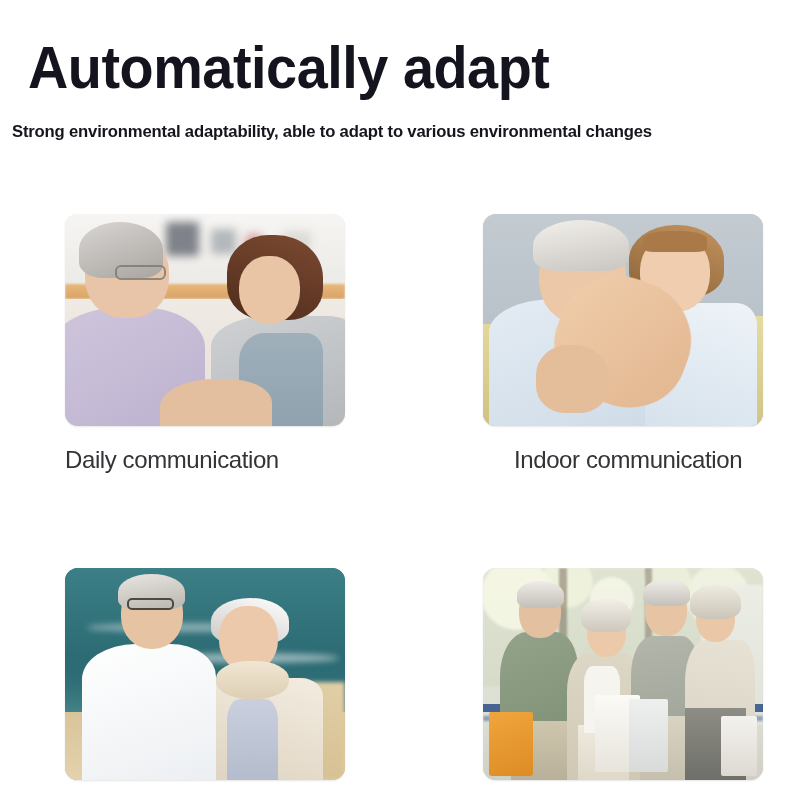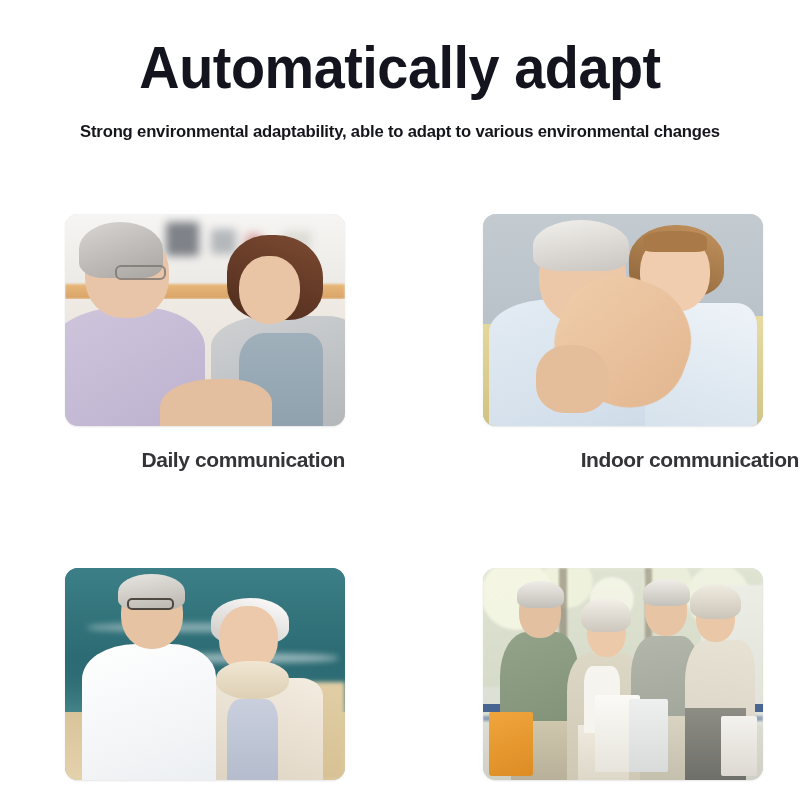--- a/index.html
+++ b/index.html
@@ -7,21 +7,21 @@
   body {
     background:#ffffff;
     font-family:"Liberation Sans", sans-serif;
     -webkit-font-smoothing:antialiased;
     overflow:hidden;
   }
 
   .page { position:relative; width:800px; height:800px; background:#fff; }
 
   
-  .header { width:100%; text-align:center; padding-top:38px; }
+  .header { width:100%; text-align:left; padding-top:38px; }
 
   .page-title {
     font-size:60px;
     line-height:60px;
     font-weight:700;
     color:#14141e;
     letter-spacing:-0.5px;
     transform:scaleX(0.93);
     transform-origin:center;
     white-space:nowrap;
@@ -62,27 +62,27 @@
     position:relative;
     background:#cfd4d8;
     box-shadow:0 1px 2px rgba(0,0,0,0.10);
   }
   .cell.right .card { margin-left:0; }
 
   .photo { position:absolute; inset:0; overflow:hidden; }
   .layer { position:absolute; }
 
   .caption {
-    font-size:21px;
+    font-size:24px;
     line-height:34px;
-    font-weight:700;
+    font-weight:400;
     color:#333338;
     letter-spacing:-0.4px;
     white-space:nowrap;
-    text-align:right;
+    text-align:left;
     width:280px;
   }
   .cap-row1 { margin-top:17px; }
   .cap-row2 { margin-top:16px; }
 
   .cell.right .caption { width:285px;margin-left:31px; }
 
   .spacer-row { height:91px; }
 
   

